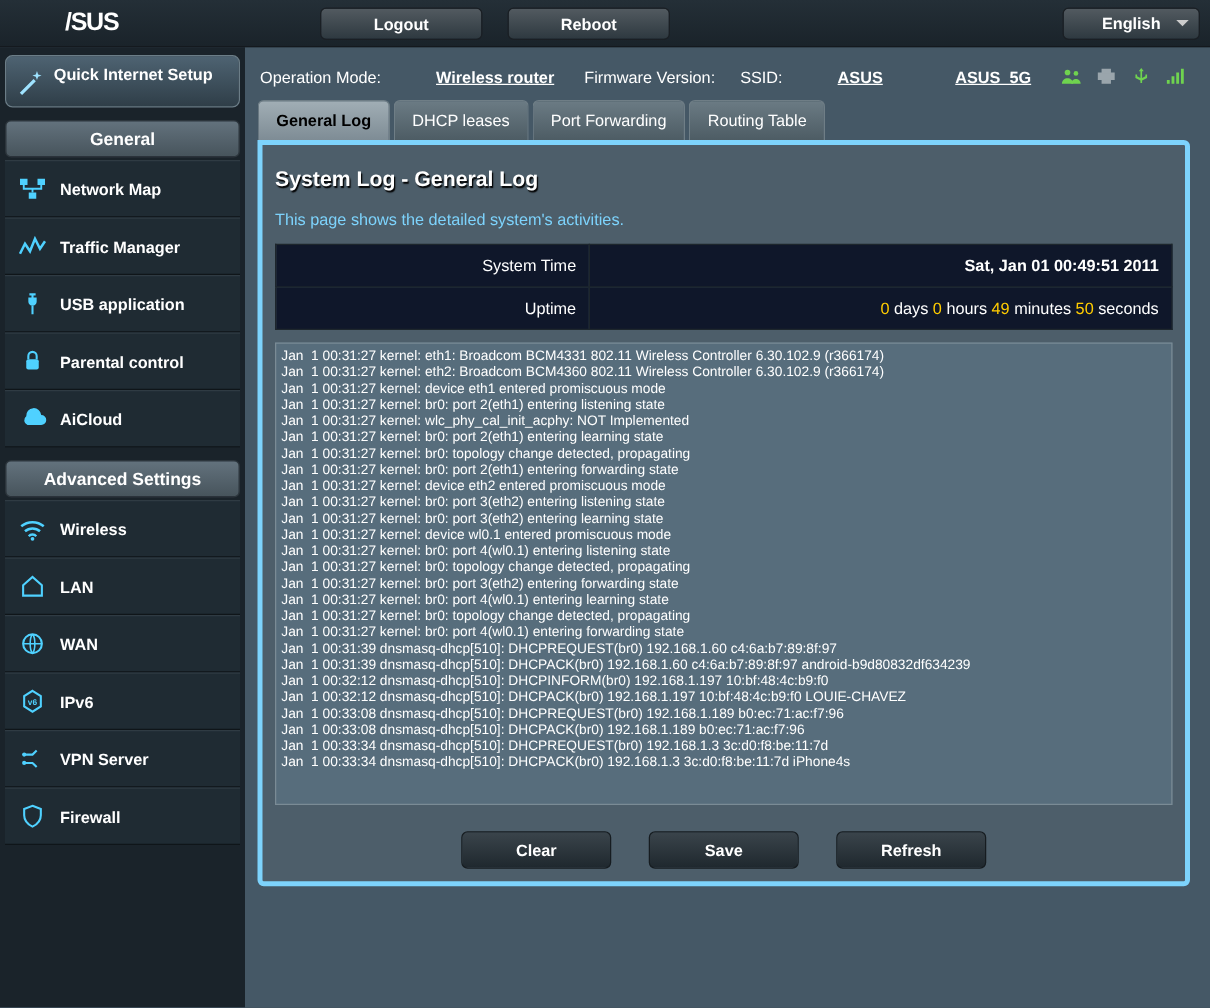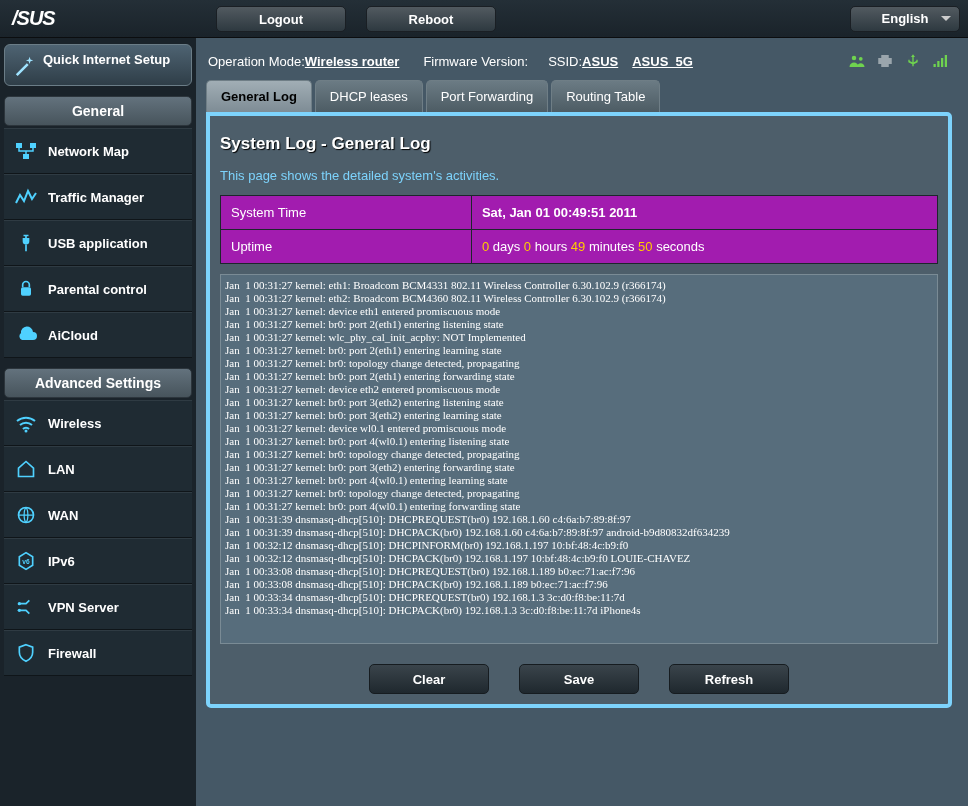--- a/index.html
+++ b/index.html
@@ -22,25 +22,25 @@
   align-items: center;
   height: 38px;
   background: linear-gradient(#242f37 0%, #1a232a 100%);
   border-bottom: 1px solid #0b0d0f;
   padding: 0 8px;
 }
 .logo {
   font-family: Arial, sans-serif;
   font-size: 20px;
   font-weight: 900;
-  font-style: italic;
   color: #fff;
   letter-spacing: -1px;
   width: 188px;
   padding-left: 4px;
+  margin-left: 40px;
 }
 .topbar-btns {
   display: flex;
   gap: 20px;
   margin-left: 20px;
 }
 .top-btn {
   width: 130px;
   height: 26px;
   line-height: 26px;
@@ -141,21 +141,21 @@
   padding: 8px 16px 20px 10px;
   overflow: hidden;
 }
 .info-row {
   display: flex;
   align-items: center;
   padding: 6px 2px 10px 2px;
   font-size: 13px;
 }
 .info-row .lbl { color: #fff; }
-.info-row .link { color: #fff; text-decoration: underline; font-weight: bold; margin-right: 14px; cursor: pointer; }
+.info-row .link { color: #fff; text-decoration: underline; font-weight: bold; margin-right: 14px; cursor: pointer; margin-left: 44px; }
 .status-icons {
   margin-left: auto;
   display: flex;
   gap: 10px;
   align-items: center;
 }
 .sicon { width: 18px; height: 18px; display:inline-flex; align-items:center; justify-content:center; }
 
 .tabs {
   display: flex;
@@ -195,33 +195,34 @@
   color: #7dd3fc;
   margin-bottom: 12px;
 }
 .info-table {
   width: 100%;
   border-collapse: collapse;
   margin-bottom: 10px;
 }
 .info-table td {
   border: 1px solid #1d262c;
-  background: #a21caf;
+  background: #0f172a;
   padding: 9px 10px;
   font-size: 13px;
+  text-align: right;
 }
 .info-table td.val { font-weight: bold; color: #fff; }
 .hi { color: #ffcc00; }
 .log-box {
   width: 100%;
   height: 370px;
   background: #576d7c;
   border: 1px solid #7a8b95;
   color: #fff;
-  font-family: Liberation Serif, serif;
+  font-family: Liberation Sans, sans-serif;
   font-size: 11px;
   line-height: 13px;
   padding: 4px;
   overflow: scroll;
   white-space: pre;
   resize: none;
 }
 .btn-row {
   display: flex;
   justify-content: center;

